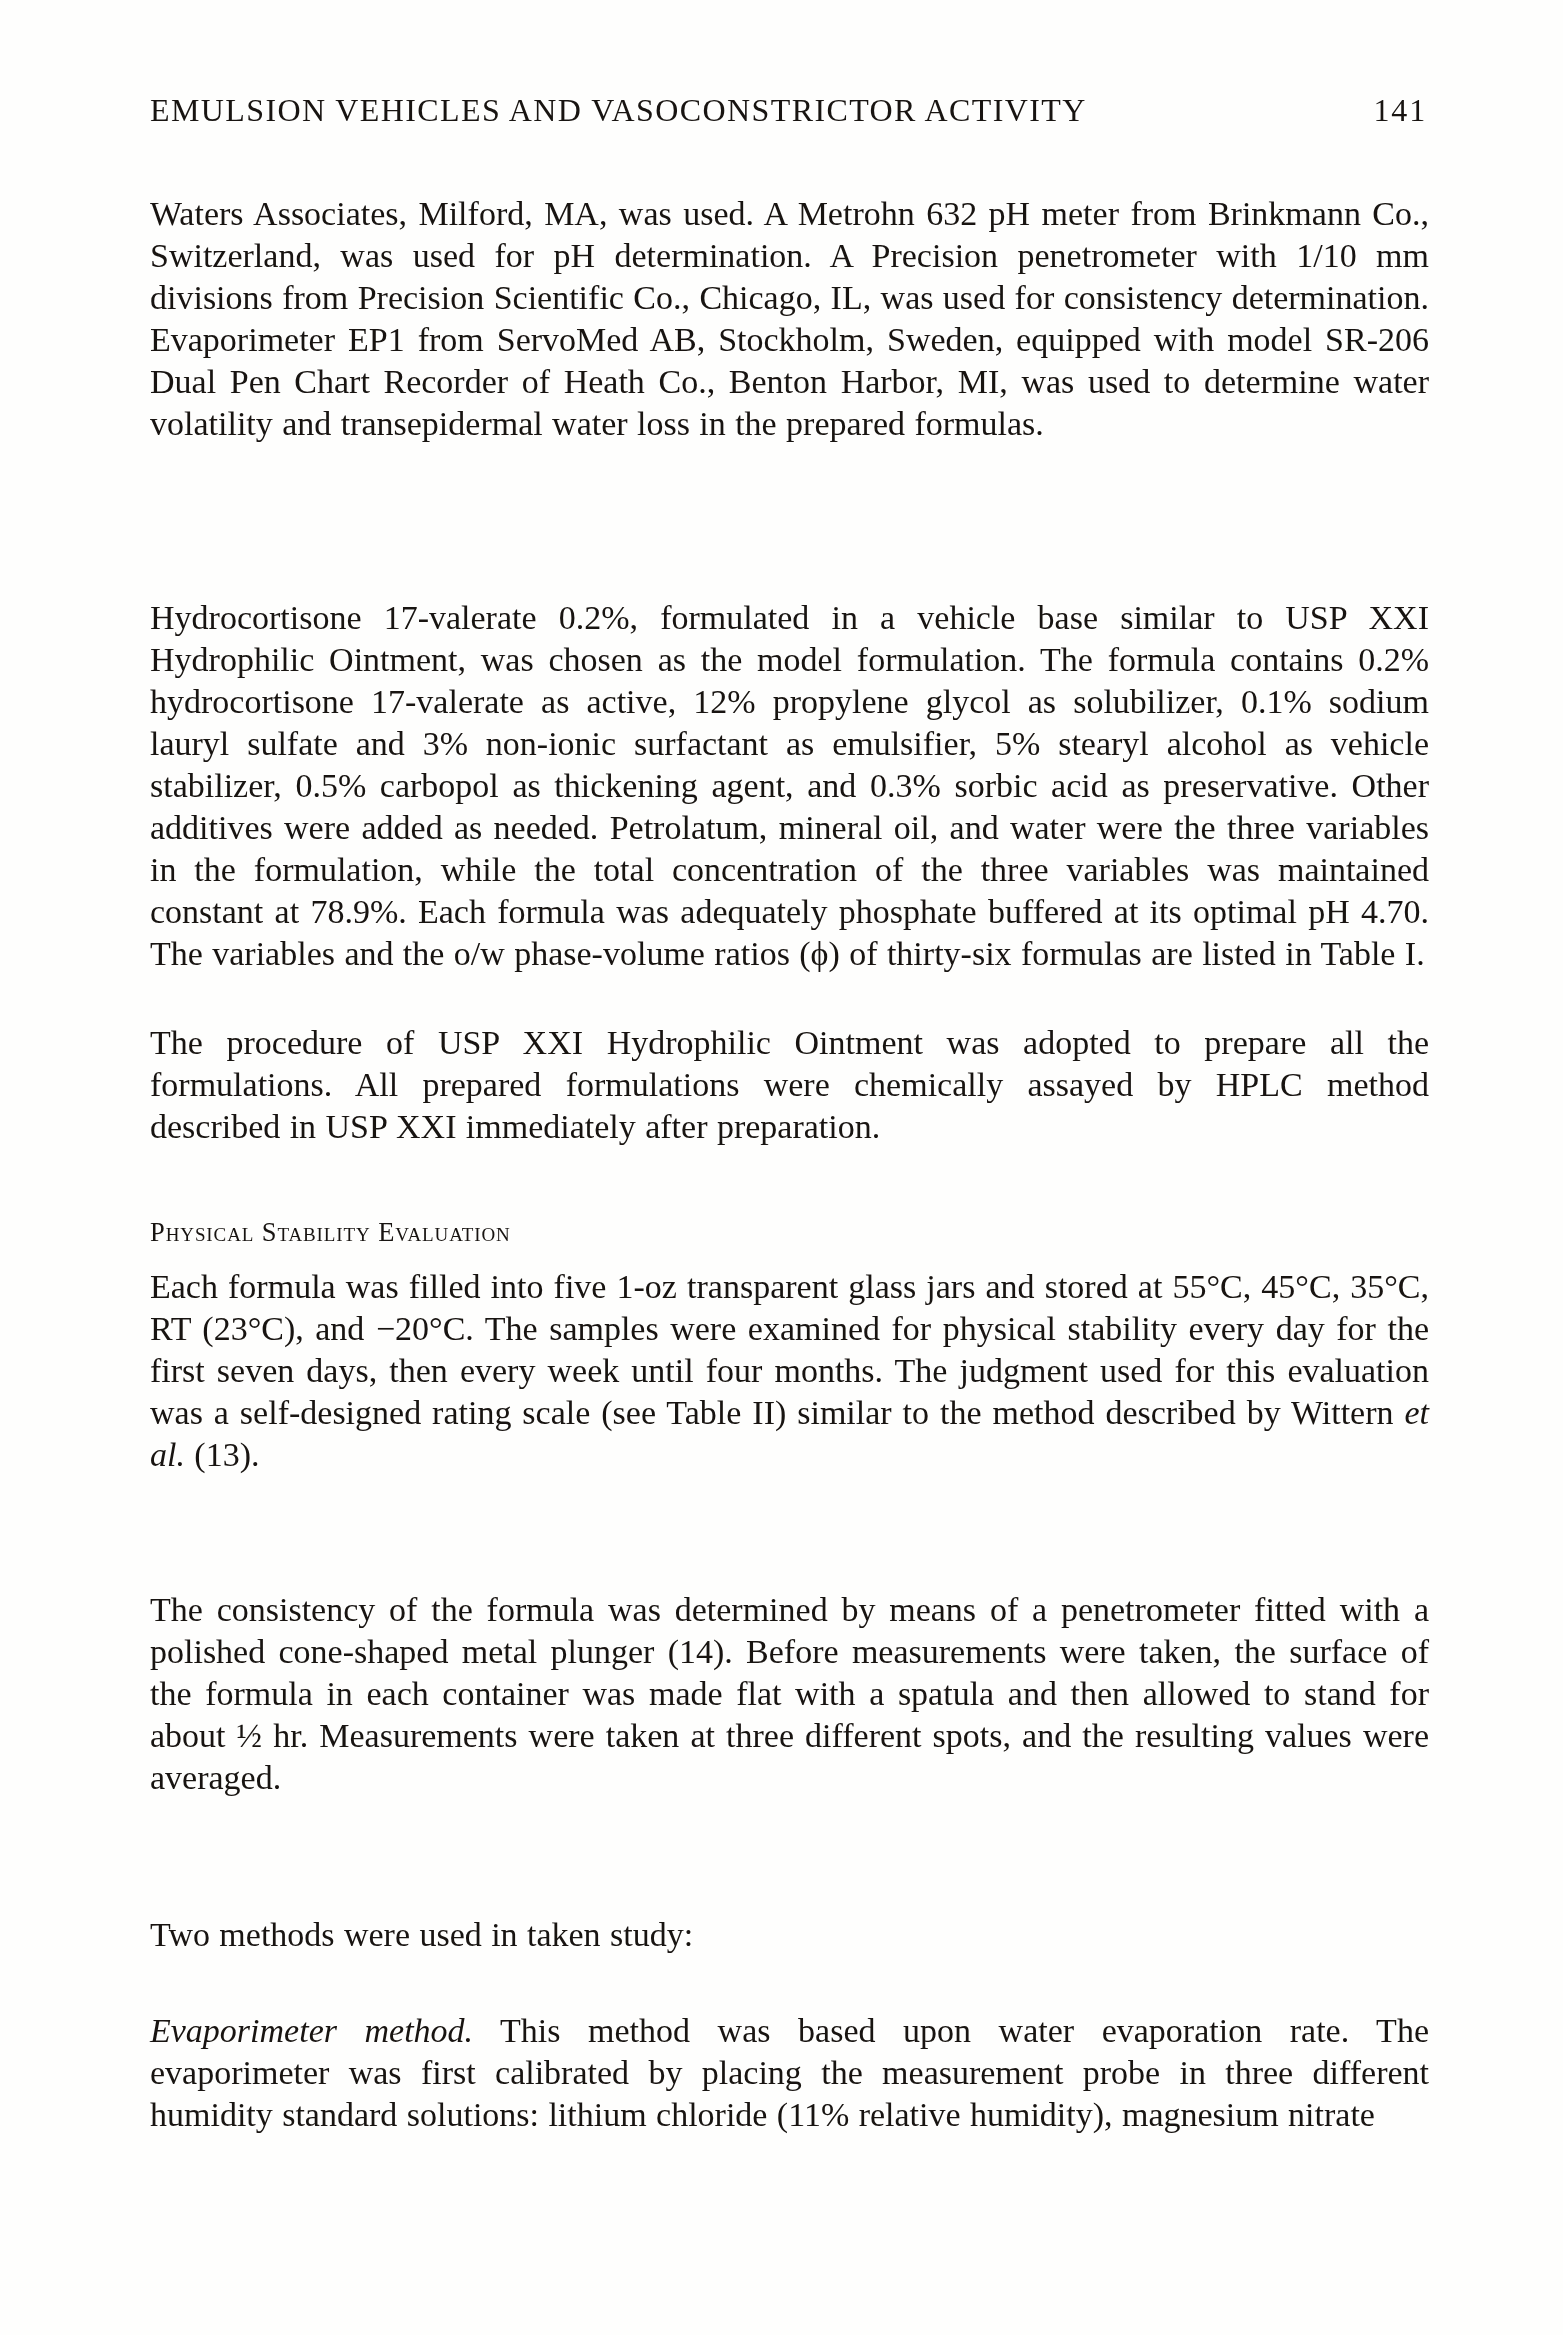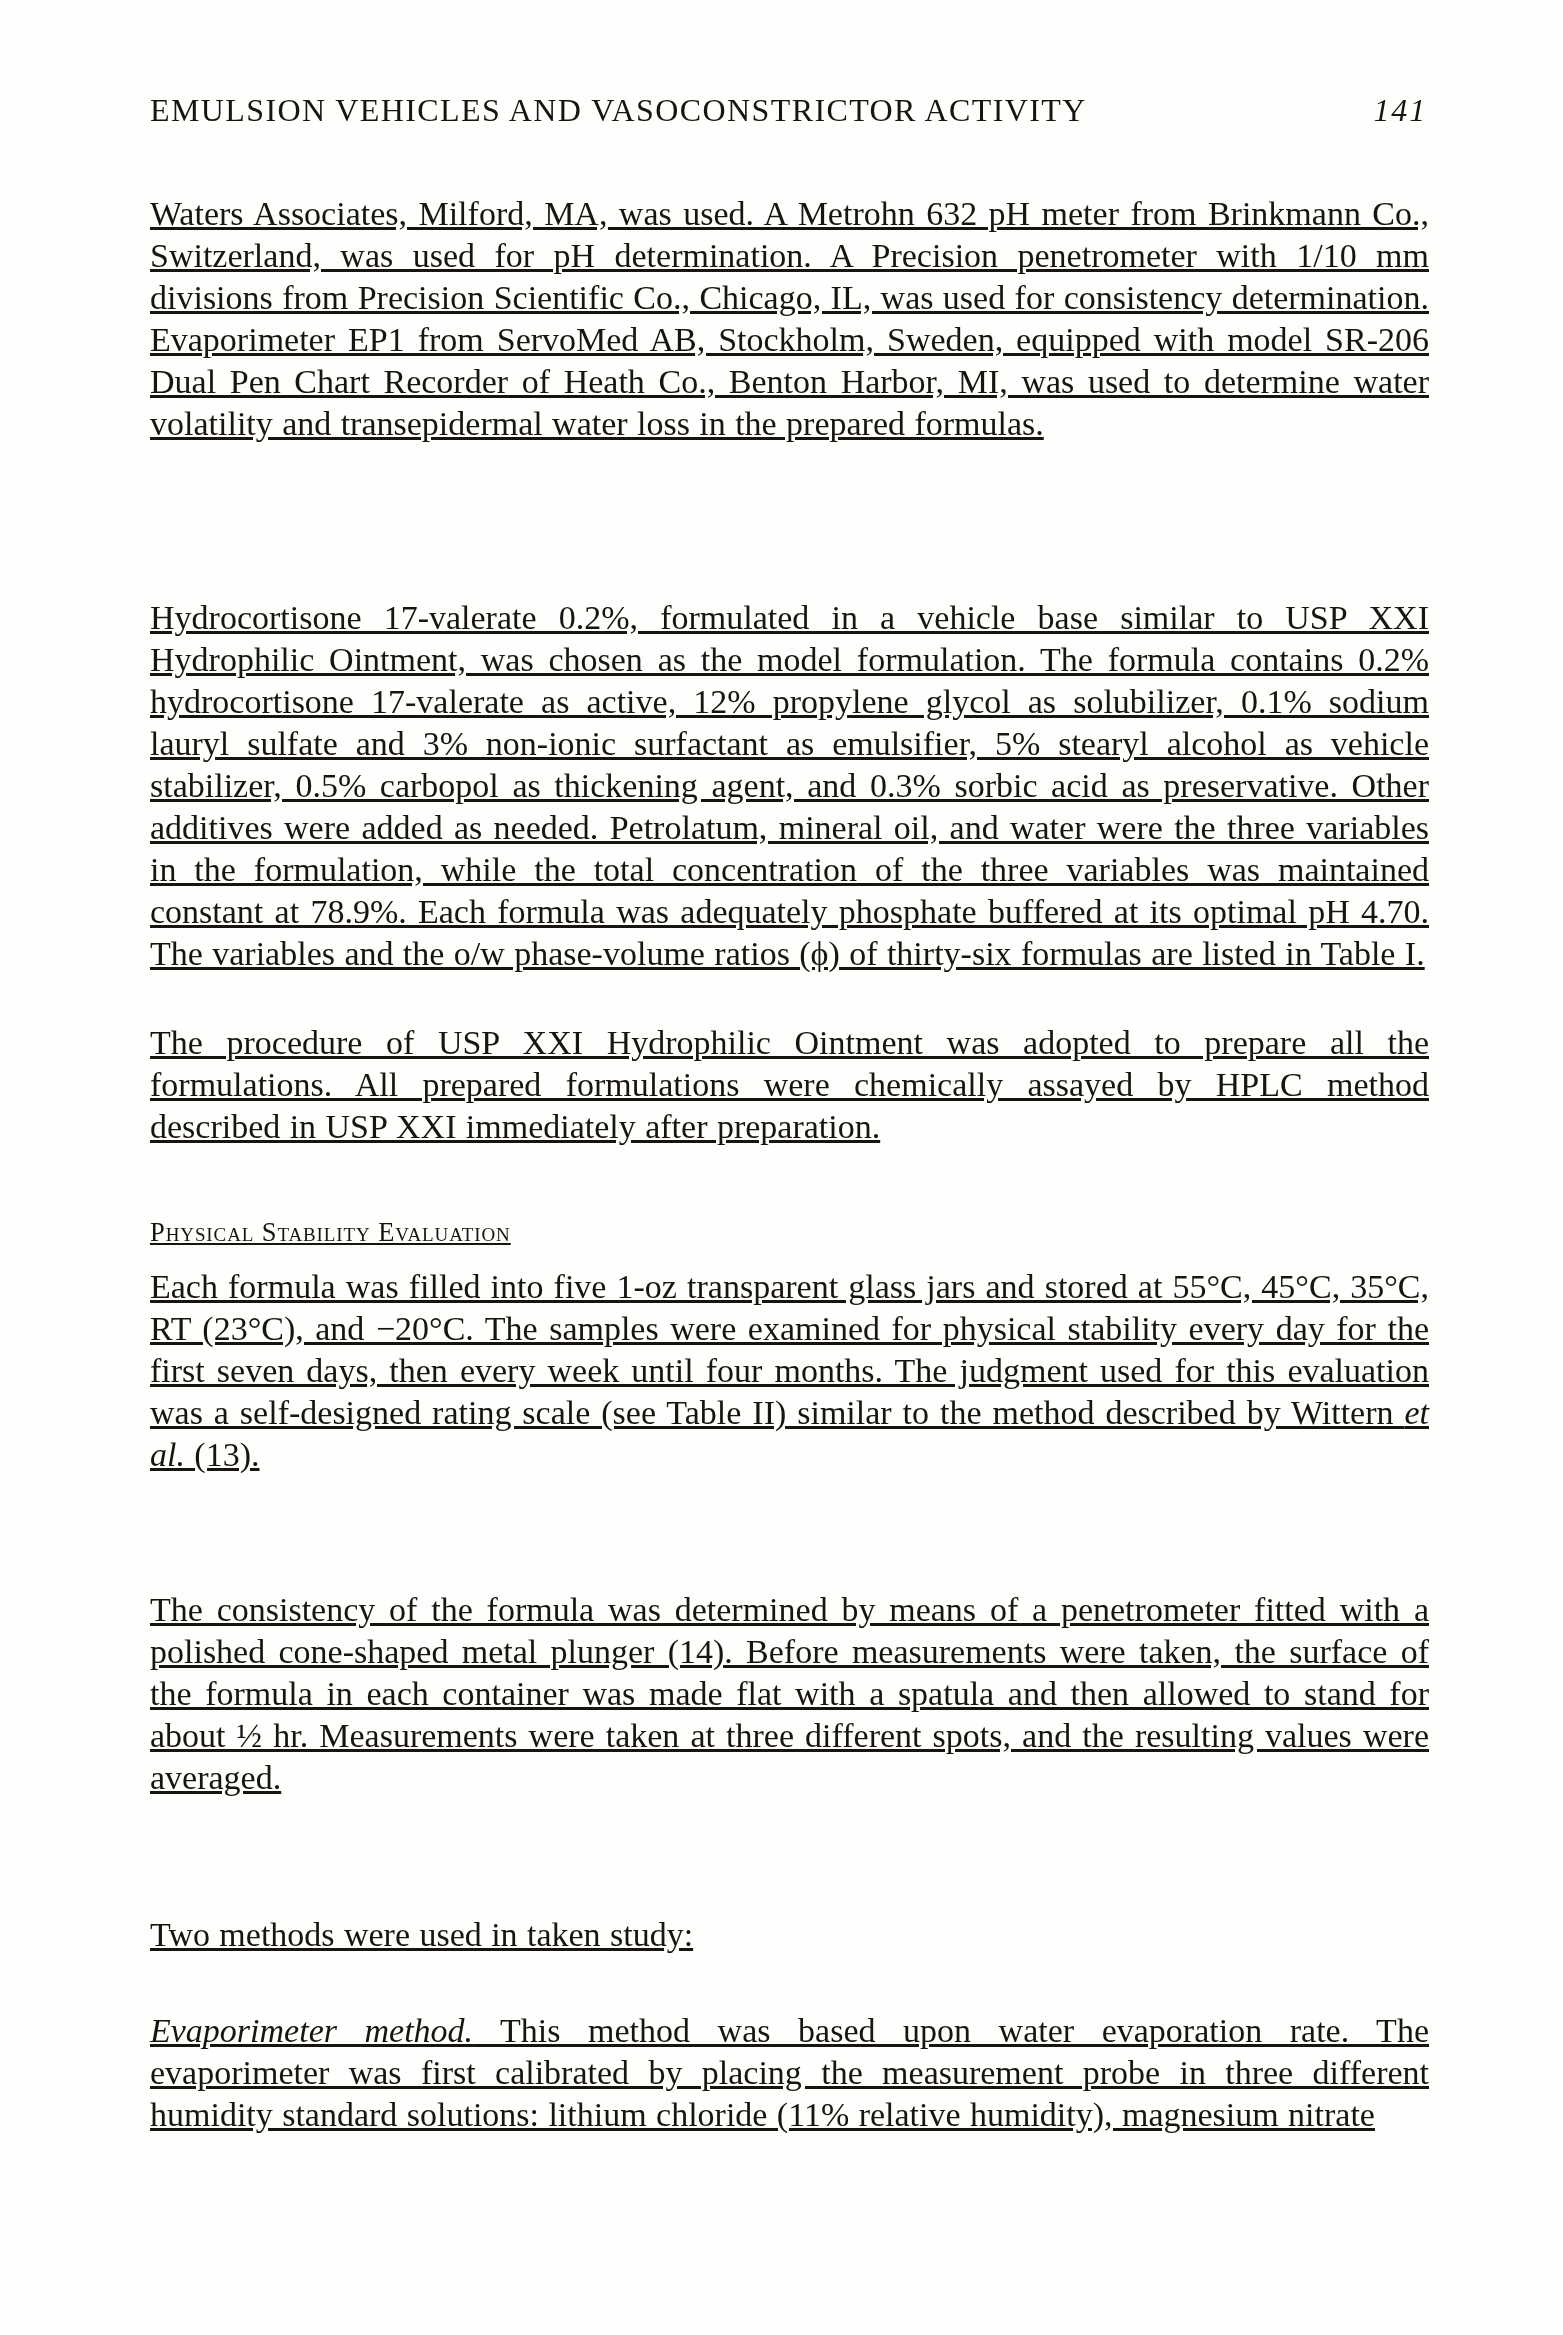--- a/index.html
+++ b/index.html
@@ -29,28 +29,26 @@
   .running-title {
     display: block;
     text-align: left;
     letter-spacing: 1.4px;
   }
   .page-number {
     position: absolute;
     right: 1.9px;
     top: 0;
     letter-spacing: 1.9px;
-    font-style: italic;
   }
   .col {
     position: absolute;
     left: 150px;
     width: 1279px;
     margin: 0;
-    text-decoration: underline;
   }
   .body-para {
     font-size: 34px;
     line-height: 42px;
     text-align: justify;
     text-align-last: left;
     word-spacing: 0.9px;
   }
   .section-heading {
     font-size: 26.5px;

